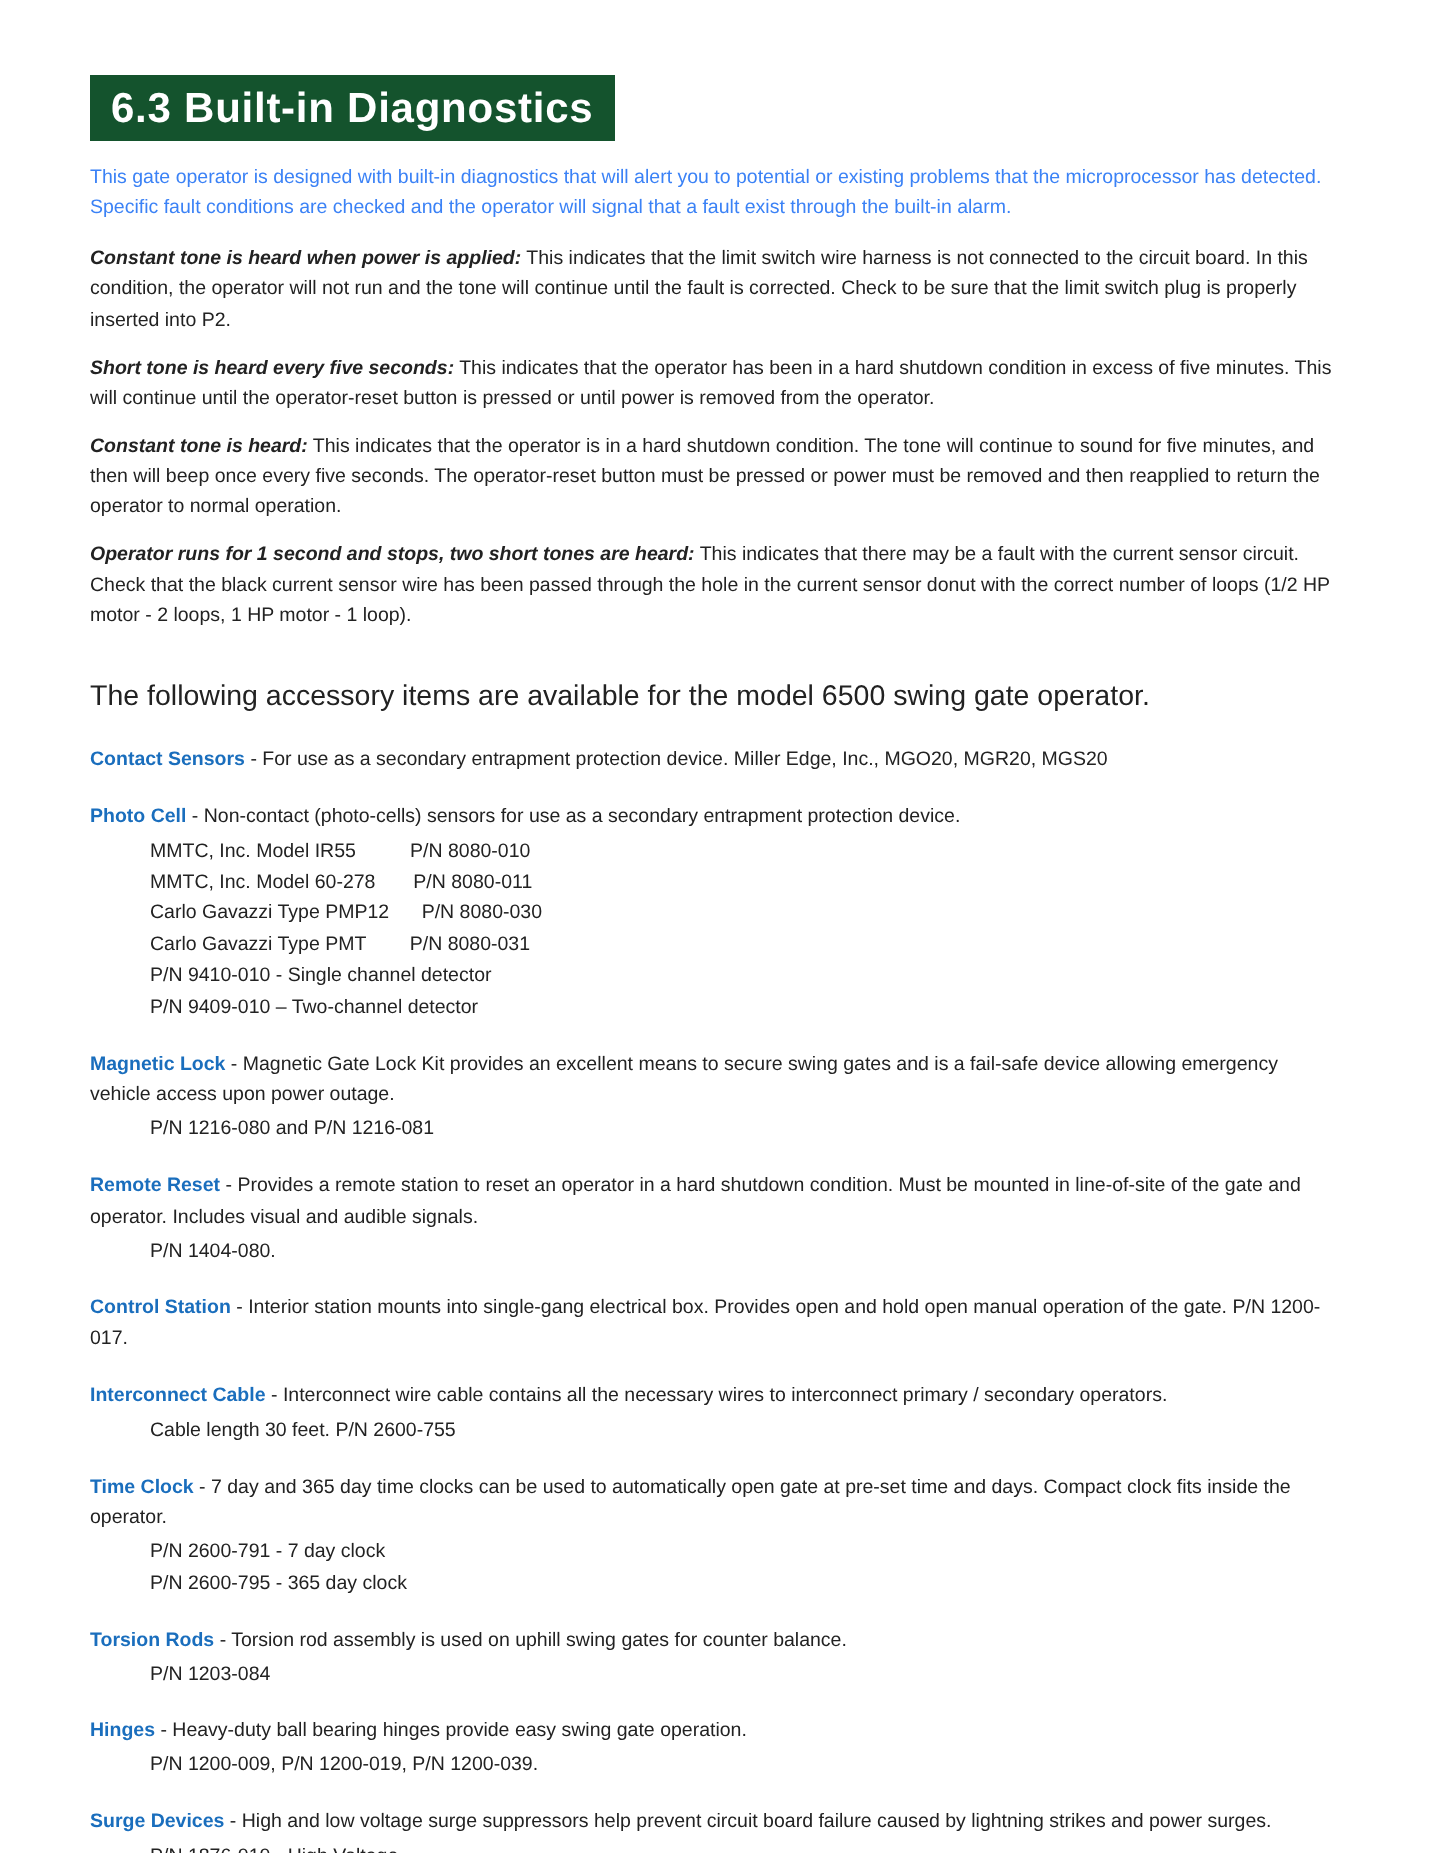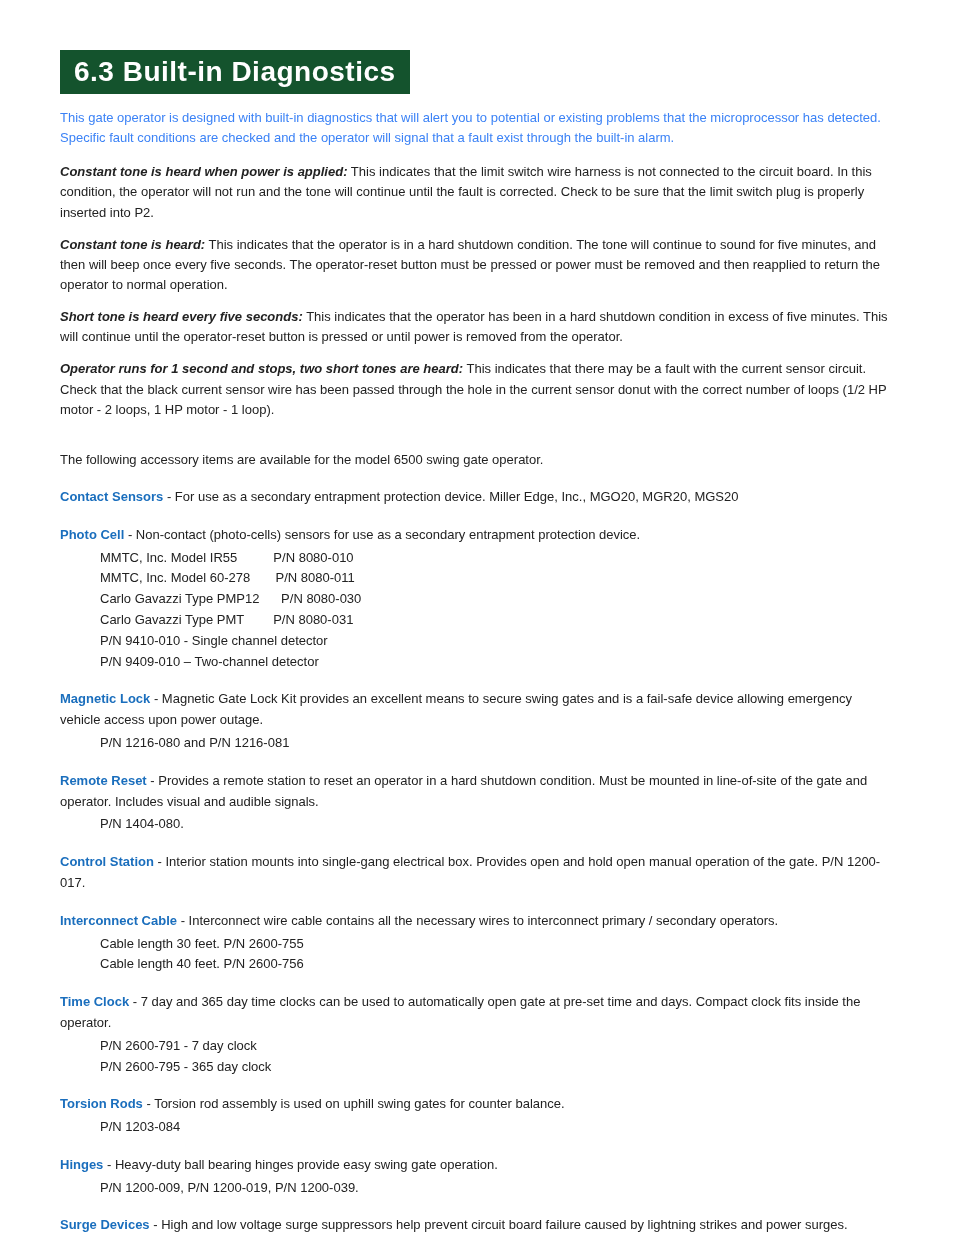--- a/index.html
+++ b/index.html
@@ -36,21 +36,21 @@
       line-height: 1.55;
     }
     .fault-entry .label {
       font-weight: bold;
       font-style: italic;
     }
     .section-64 {
       margin-top: 30px;
     }
     .accessory-intro {
-      font-size: 13px;
+      font-size: 19px;
       line-height: 1.55;
       margin-bottom: 10px;
     }
     .accessory-entry {
       font-size: 13px;
       line-height: 1.6;
       margin-bottom: 2px;
       margin-top: 17px;
     }
     .accessory-entry .acc-label {
@@ -67,24 +67,24 @@
 <body>
 
 <div>
   <div class="section-header">6.3 Built-in Diagnostics</div>
   <p class="intro-text">This gate operator is designed with built-in diagnostics that will alert you to potential or existing problems that the microprocessor has detected.  Specific fault conditions are checked and the operator will signal that a fault exist through the built-in alarm.</p>
 
   <div class="fault-entry">
     <span class="label">Constant tone is heard when power is applied:</span><span> This indicates that the limit switch wire harness is not connected to the circuit board.  In this condition, the operator will not run and the tone will continue until the fault is corrected.  Check to be sure that the limit switch plug is properly inserted into P2.</span>
   </div>
   <div class="fault-entry">
-    <span class="label">Constant tone is heard:</span><span> This indicates that the operator is in a hard shutdown condition.  The tone will continue to sound for five minutes, and then will beep once every five seconds.  The operator-reset button must be pressed or power must be removed and then reapplied to return the operator to normal operation.</span>
+    <span class="label">Short tone is heard every five seconds:</span><span> This indicates that the operator has been in a hard shutdown condition in excess of five minutes.  This will continue until the operator-reset button is pressed or until power is removed from the operator.</span>
   </div>
   <div class="fault-entry">
-    <span class="label">Short tone is heard every five seconds:</span><span> This indicates that the operator has been in a hard shutdown condition in excess of five minutes.  This will continue until the operator-reset button is pressed or until power is removed from the operator.</span>
+    <span class="label">Constant tone is heard:</span><span> This indicates that the operator is in a hard shutdown condition.  The tone will continue to sound for five minutes, and then will beep once every five seconds.  The operator-reset button must be pressed or power must be removed and then reapplied to return the operator to normal operation.</span>
   </div>
   <div class="fault-entry">
     <span class="label">Operator runs for 1 second and stops, two short tones are heard:</span><span> This indicates that there may be a fault with the current sensor circuit.  Check that the black current sensor wire has been passed through the hole in the current sensor donut with the correct number of loops (1/2 HP motor - 2 loops, 1 HP motor - 1 loop).</span>
   </div>
 </div>
 
 <div class="section-64">
   <p class="accessory-intro">The following accessory items are available for the model 6500 swing gate operator.</p>
 
   
@@ -125,21 +125,20 @@
 
     <div class="accessory-entry">
       <span class="acc-label">Control Station</span><span> - Interior station mounts into single-gang electrical box. Provides open and hold open manual operation of the gate. P/N 1200-017.</span>
     </div>
 
     <div class="accessory-entry">
       <span class="acc-label">Interconnect Cable</span><span> - Interconnect wire cable contains all the necessary wires to interconnect primary / secondary operators.</span>
     </div>
     <div class="acc-indent">
       <div>Cable length 30 feet. P/N 2600-755</div>
-      <div>Cable length 40 feet. P/N 2600-756</div>
     </div>
 
     <div class="accessory-entry">
       <span class="acc-label">Time Clock</span><span> - 7 day and 365 day time clocks can be used to automatically open gate at pre-set time and days. Compact clock fits inside the operator.</span>
     </div>
     <div class="acc-indent">
       <div>P/N 2600-791 - 7 day clock</div>
       <div>P/N 2600-795 - 365 day clock</div>
     </div>
 

